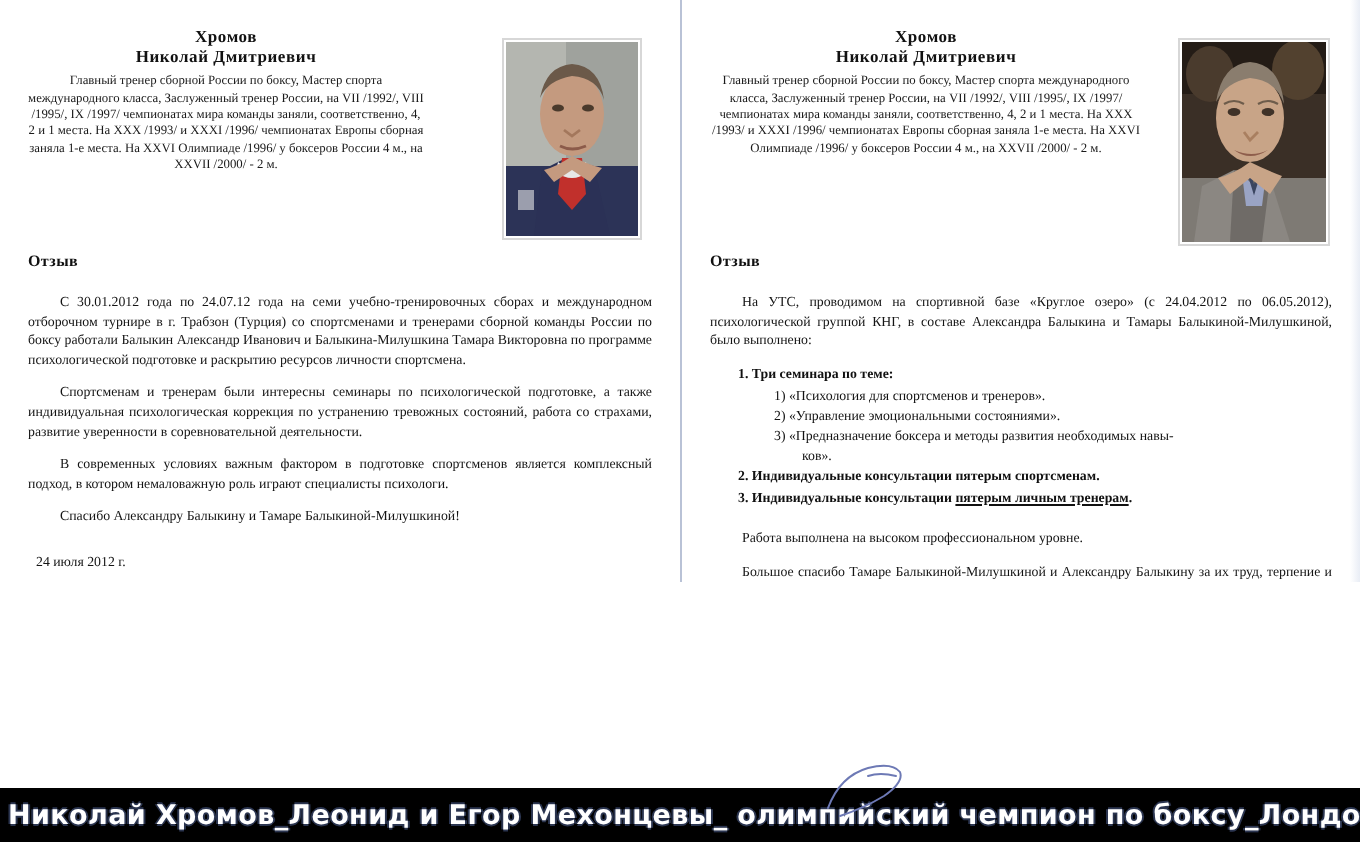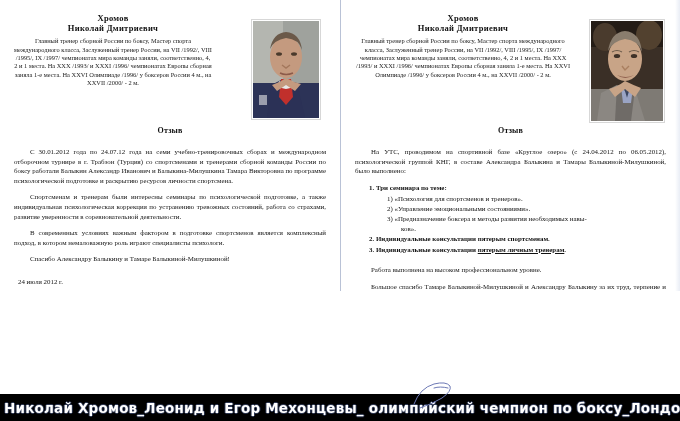--- a/index.html
+++ b/index.html
@@ -81,21 +81,20 @@
   }
   .portrait-right{
     right:2px;
     width:72px;height:100px;
     background:#3a2e26;
   }
   .ph{position:absolute;left:0;top:0;width:100%;height:100%;}
 
   
   .otzyv{
-    text-align:center;
     font-weight:bold;
     font-size:8px;
     margin:14px 0 12px 0;
     color:#111;
     letter-spacing:.2px;
   }
   p.para{
     font-size:6.9px;
     line-height:9.6px;
     text-align:justify;

